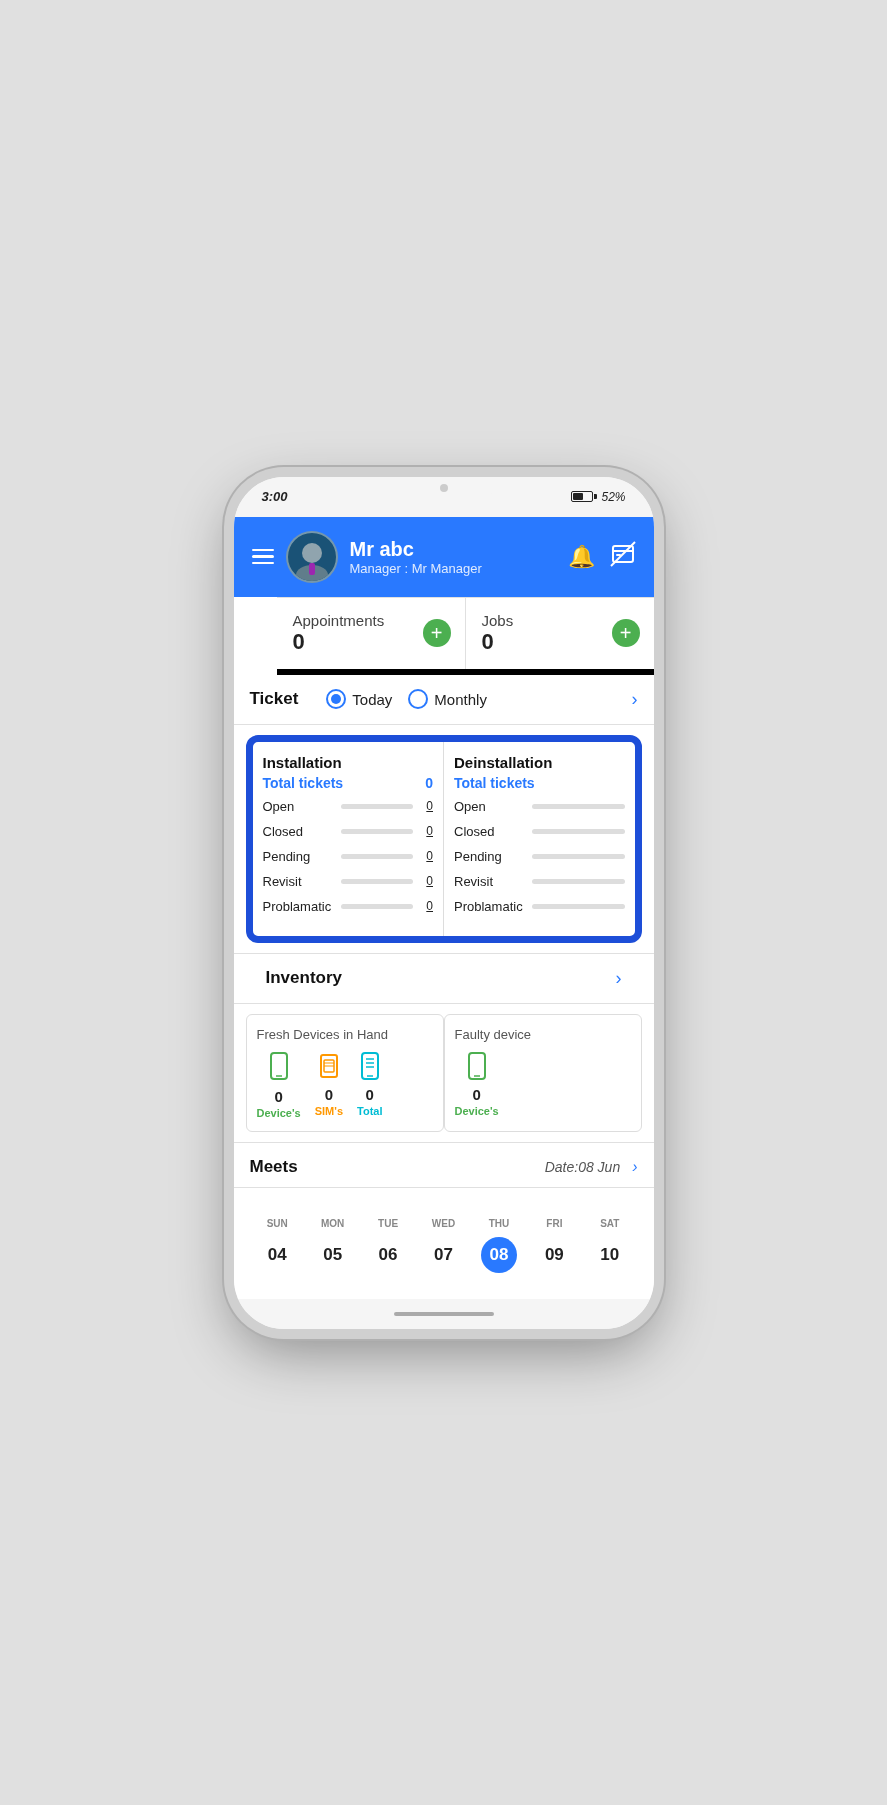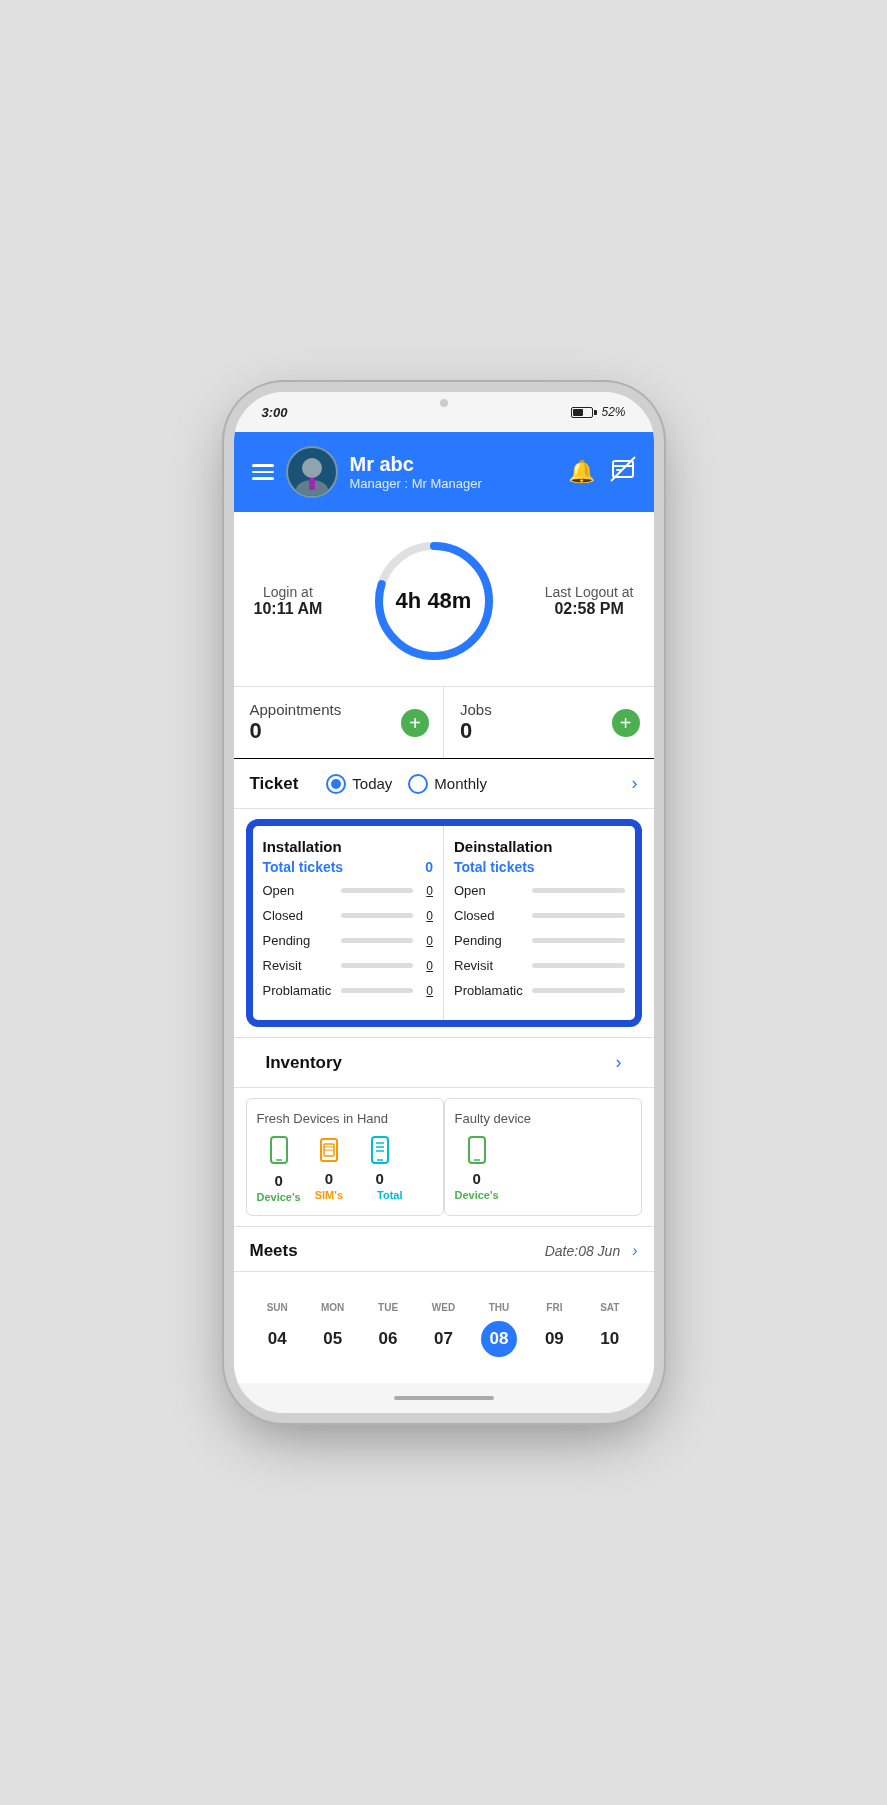--- a/index.html
+++ b/index.html
@@ -192,21 +192,22 @@
       font-size: 22px;
       font-weight: 800;
       color: #111;
       white-space: nowrap;
     }
 
     
     .stats-row {
       display: flex;
       border-top: 1px solid #e0e0e0;
-      border-bottom: 1px solid #000000;
+      border-bottom: 6px solid #000000;
+      margin-left: 43px;
     }
     .stat-item {
       flex: 1;
       padding: 14px 16px;
       display: flex;
       flex-direction: column;
       align-items: flex-start;
       position: relative;
     }
     .stat-item + .stat-item {
@@ -409,21 +410,21 @@
       font-weight: 700;
       color: #222;
       text-align: center;
     }
     .device-sub {
       font-size: 11px;
       font-weight: 600;
     }
     .color-green { color: #4CAF50; }
     .color-orange { color: #FF9800; }
-    .color-teal { color: #00BCD4; margin-left: 20px; }
+    .color-teal { color: #00BCD4; }
 
     
     .meets-section {
       border-top: 1px solid #e0e0e0;
       padding-bottom: 10px;
     }
     .meets-header {
       display: flex;
       align-items: center;
       justify-content: space-between;
@@ -549,41 +550,20 @@
           <rect x="6" y="13" width="5" height="2" rx="1" fill="white"></rect>
 
           <line x1="1" y1="25" x2="25" y2="1" stroke="white" stroke-width="2"></line>
         </svg>
       </span>
     </div>
   </div>
 
   <div class="content">
 
-    <div class="timer-section">
-      <div class="login-info">
-        <div class="login-label">Login at</div>
-        <div class="login-time">10:11 AM</div>
-      </div>
-
-      <div class="timer-circle">
-        <svg width="130" height="130" viewBox="0 0 130 130">
-
-          <circle cx="65" cy="65" r="55" stroke="#e0e0e0" stroke-width="8" fill="none"></circle>
-
-          <circle cx="65" cy="65" r="55" stroke="#2979FF" stroke-width="8" fill="none" stroke-dasharray="276 69" stroke-linecap="round"></circle>
-        </svg>
-        <div class="timer-text">4h 48m</div>
-      </div>
-
-      <div class="login-info">
-        <div class="login-label">Last Logout at</div>
-        <div class="login-time">02:58 PM</div>
-      </div>
-    </div>
 
     <div class="stats-row">
       <div class="stat-item">
         <div class="stat-label">Appointments</div>
         <div class="stat-value">0</div>
         <div class="stat-plus">+</div>
       </div>
       <div class="stat-item">
         <div class="stat-label">Jobs</div>
         <div class="stat-value">0</div>

